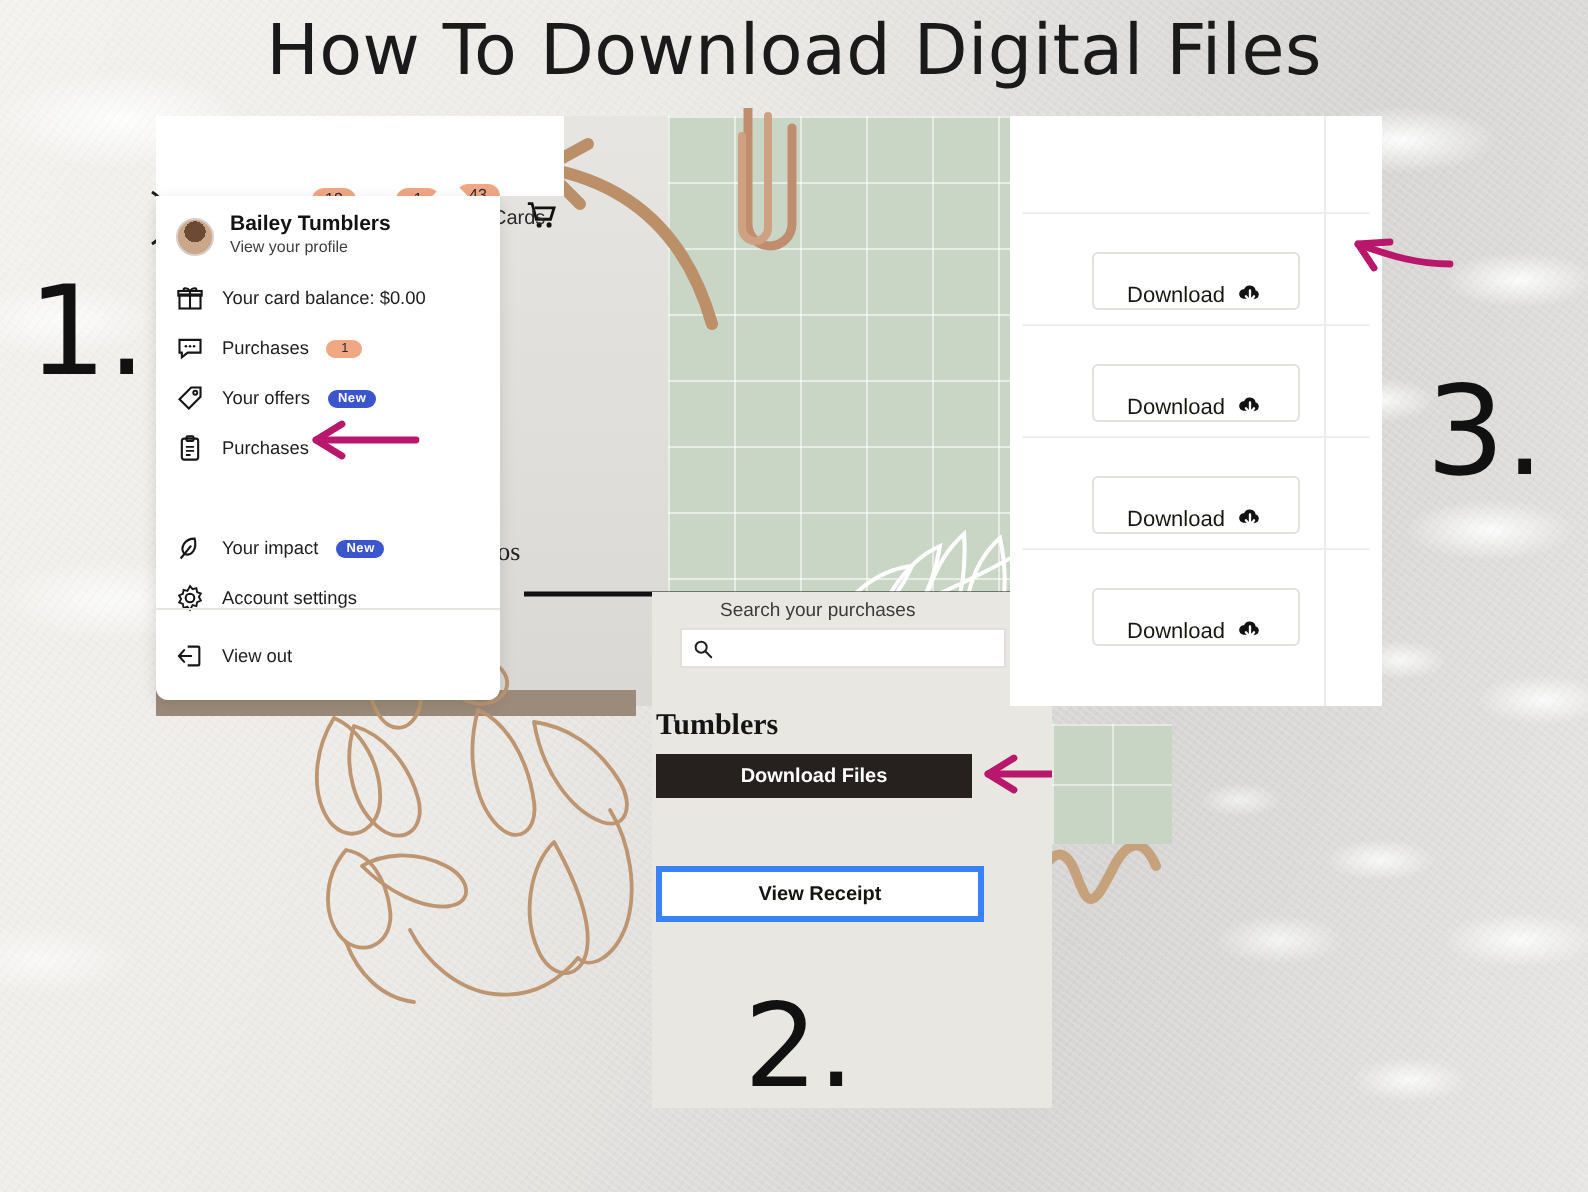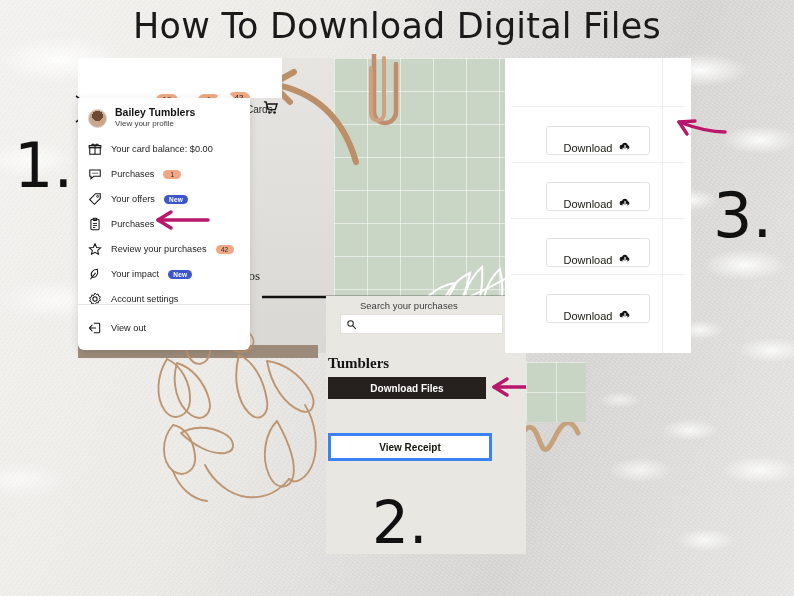--- a/index.html
+++ b/index.html
@@ -296,27 +296,20 @@
 
   <div class="dd-item" style="top:118px">
     <svg class="dd-ic" viewBox="0 0 24 24">
       <rect x="5" y="4" width="14" height="18" rx="2" fill="none" stroke="#151515" stroke-width="1.8"></rect>
       <rect x="9" y="2" width="6" height="4" rx="1" fill="none" stroke="#151515" stroke-width="1.8"></rect>
       <path d="M8.5 11 h7 M8.5 14.5 h7 M8.5 18 h4" stroke="#151515" stroke-width="1.6"></path>
     </svg>
     <span class="dd-label">Purchases</span>
   </div>
 
-  <div class="dd-item" style="top:143px">
-    <svg class="dd-ic" viewBox="0 0 24 24">
-      <path d="M12 3 L14.8 9.3 L21.5 10 L16.5 14.5 L18 21 L12 17.6 L6 21 L7.5 14.5 L2.5 10 L9.2 9.3 Z" fill="none" stroke="#151515" stroke-width="1.8"></path>
-    </svg>
-    <span class="dd-label">Review your purchases</span>
-    <span class="pill-num">42</span>
-  </div>
 
   <div class="dd-item" style="top:168px">
     <svg class="dd-ic" viewBox="0 0 24 24">
       <path d="M7 17 C3 11 8 4 16 4 C18 12 14 20 7 17 Z" fill="none" stroke="#151515" stroke-width="1.8"></path>
       <path d="M4 21 L13 10" stroke="#151515" stroke-width="1.8"></path>
     </svg>
     <span class="dd-label">Your impact</span>
     <span class="pill-new">New</span>
   </div>
 

